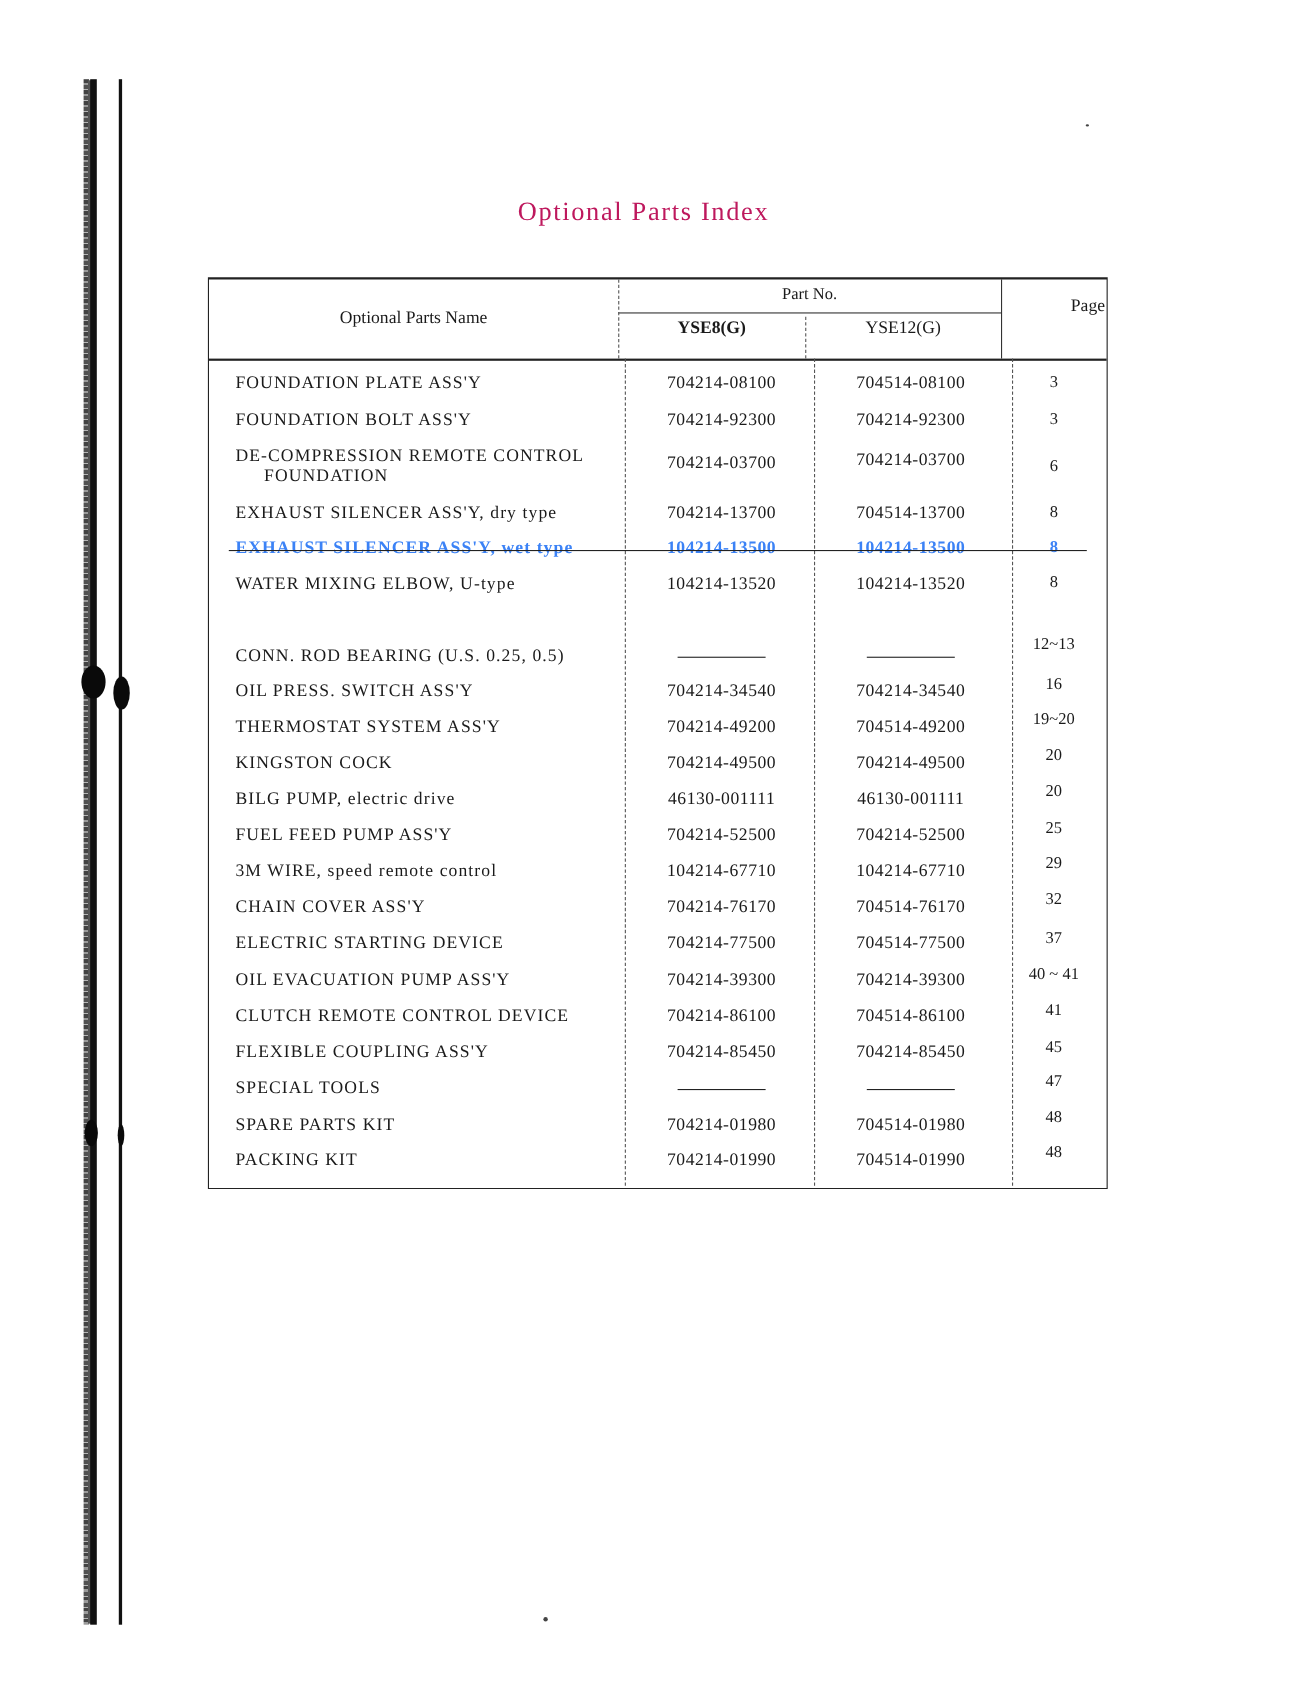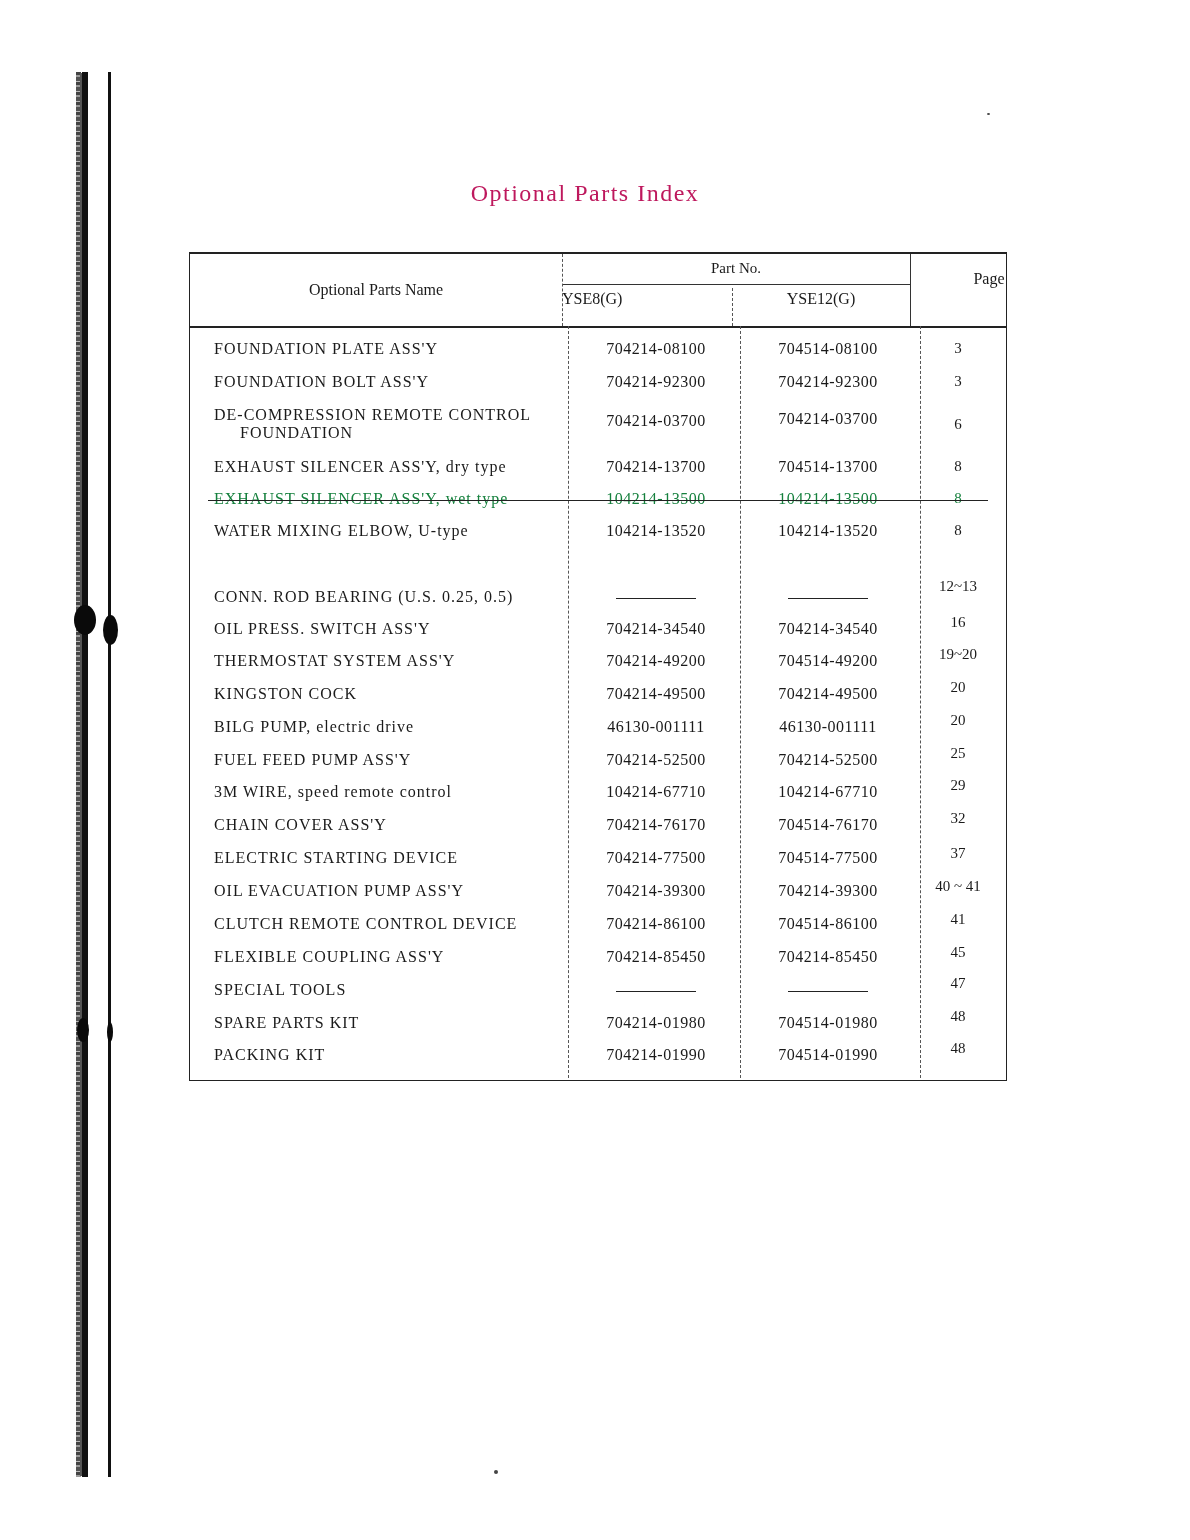--- a/index.html
+++ b/index.html
@@ -15,34 +15,34 @@
   .speck { position:absolute; background:#444; border-radius:50%; }
   .title { position:absolute; top:180px; left:0; width:1170px; text-align:center; font-size:24px;
            letter-spacing:1.5px; color:#be185d; }
   .table { position:absolute; left:189px; top:252px; width:816px; height:826px;
            border:1.5px solid #222; border-top:2px solid #222; }
   .hdr { position:absolute; left:0; top:0; width:100%; height:72px; border-bottom:2px solid #222; }
   .hdr-name { position:absolute; left:0; top:0; width:372px; height:72px; display:flex; align-items:center;
               justify-content:center; font-size:16px; }
   .hdr-partno { position:absolute; left:372px; top:6px; width:348px; text-align:center; font-size:15px; }
   .hdr-partline { position:absolute; left:372px; top:30px; width:348px; border-top:1.5px solid #333; }
-  .hdr-m1 { position:absolute; left:372px; top:36px; width:170px; font-size:16px; }
+  .hdr-m1 { position:absolute; left:372px; top:36px; width:170px; text-align:center; font-size:16px;font-weight:bold; }
   .hdr-m2 { position:absolute; left:542px; top:36px; width:178px; text-align:center; font-size:16px; }
   .hdr-page { position:absolute; left:751px; top:0; width:96px; height:50px; display:flex; align-items:center; justify-content:center; font-size:16px; }
   .vline { position:absolute; border-left:1px dashed #555; }
   .vsolid { position:absolute; border-left:1.5px solid #333; }
   .row { position:absolute; left:0; width:100%; height:30px; }
   .cell-name { position:absolute; left:24px; font-size:16px; letter-spacing:1px; white-space:nowrap; }
   .cell-name .sub { display:block; padding-left:26px; }
   .cell-m1 { position:absolute; left:380px; width:172px; text-align:center; font-size:16px; letter-spacing:.5px; }
   .cell-m2 { position:absolute; left:552px; width:172px; text-align:center; font-size:16px; letter-spacing:.5px; }
   .cell-page { position:absolute; left:730px; width:76px; text-align:center; font-size:15px; }
   .dash-line { display:inline-block; width:80px; border-top:1.5px solid #222; vertical-align:middle; }
   .strike { position:absolute; left:18px; width:780px; border-top:1.5px solid #222; }
-  .struck { color:#15803d; }
+  .struck { color:#3b82f6;font-weight:bold; }
 </style>
 </head>
 <body>
 
 <div class="binding">
   <div class="bind-noise"></div>
   <div class="bind-line1"></div>
   <div class="bind-line2"></div>
   <div class="hole" style="left:2px; top:533px; width:22px; height:30px;"></div>
   <div class="hole" style="left:31px; top:543px; width:15px; height:30px;"></div>

